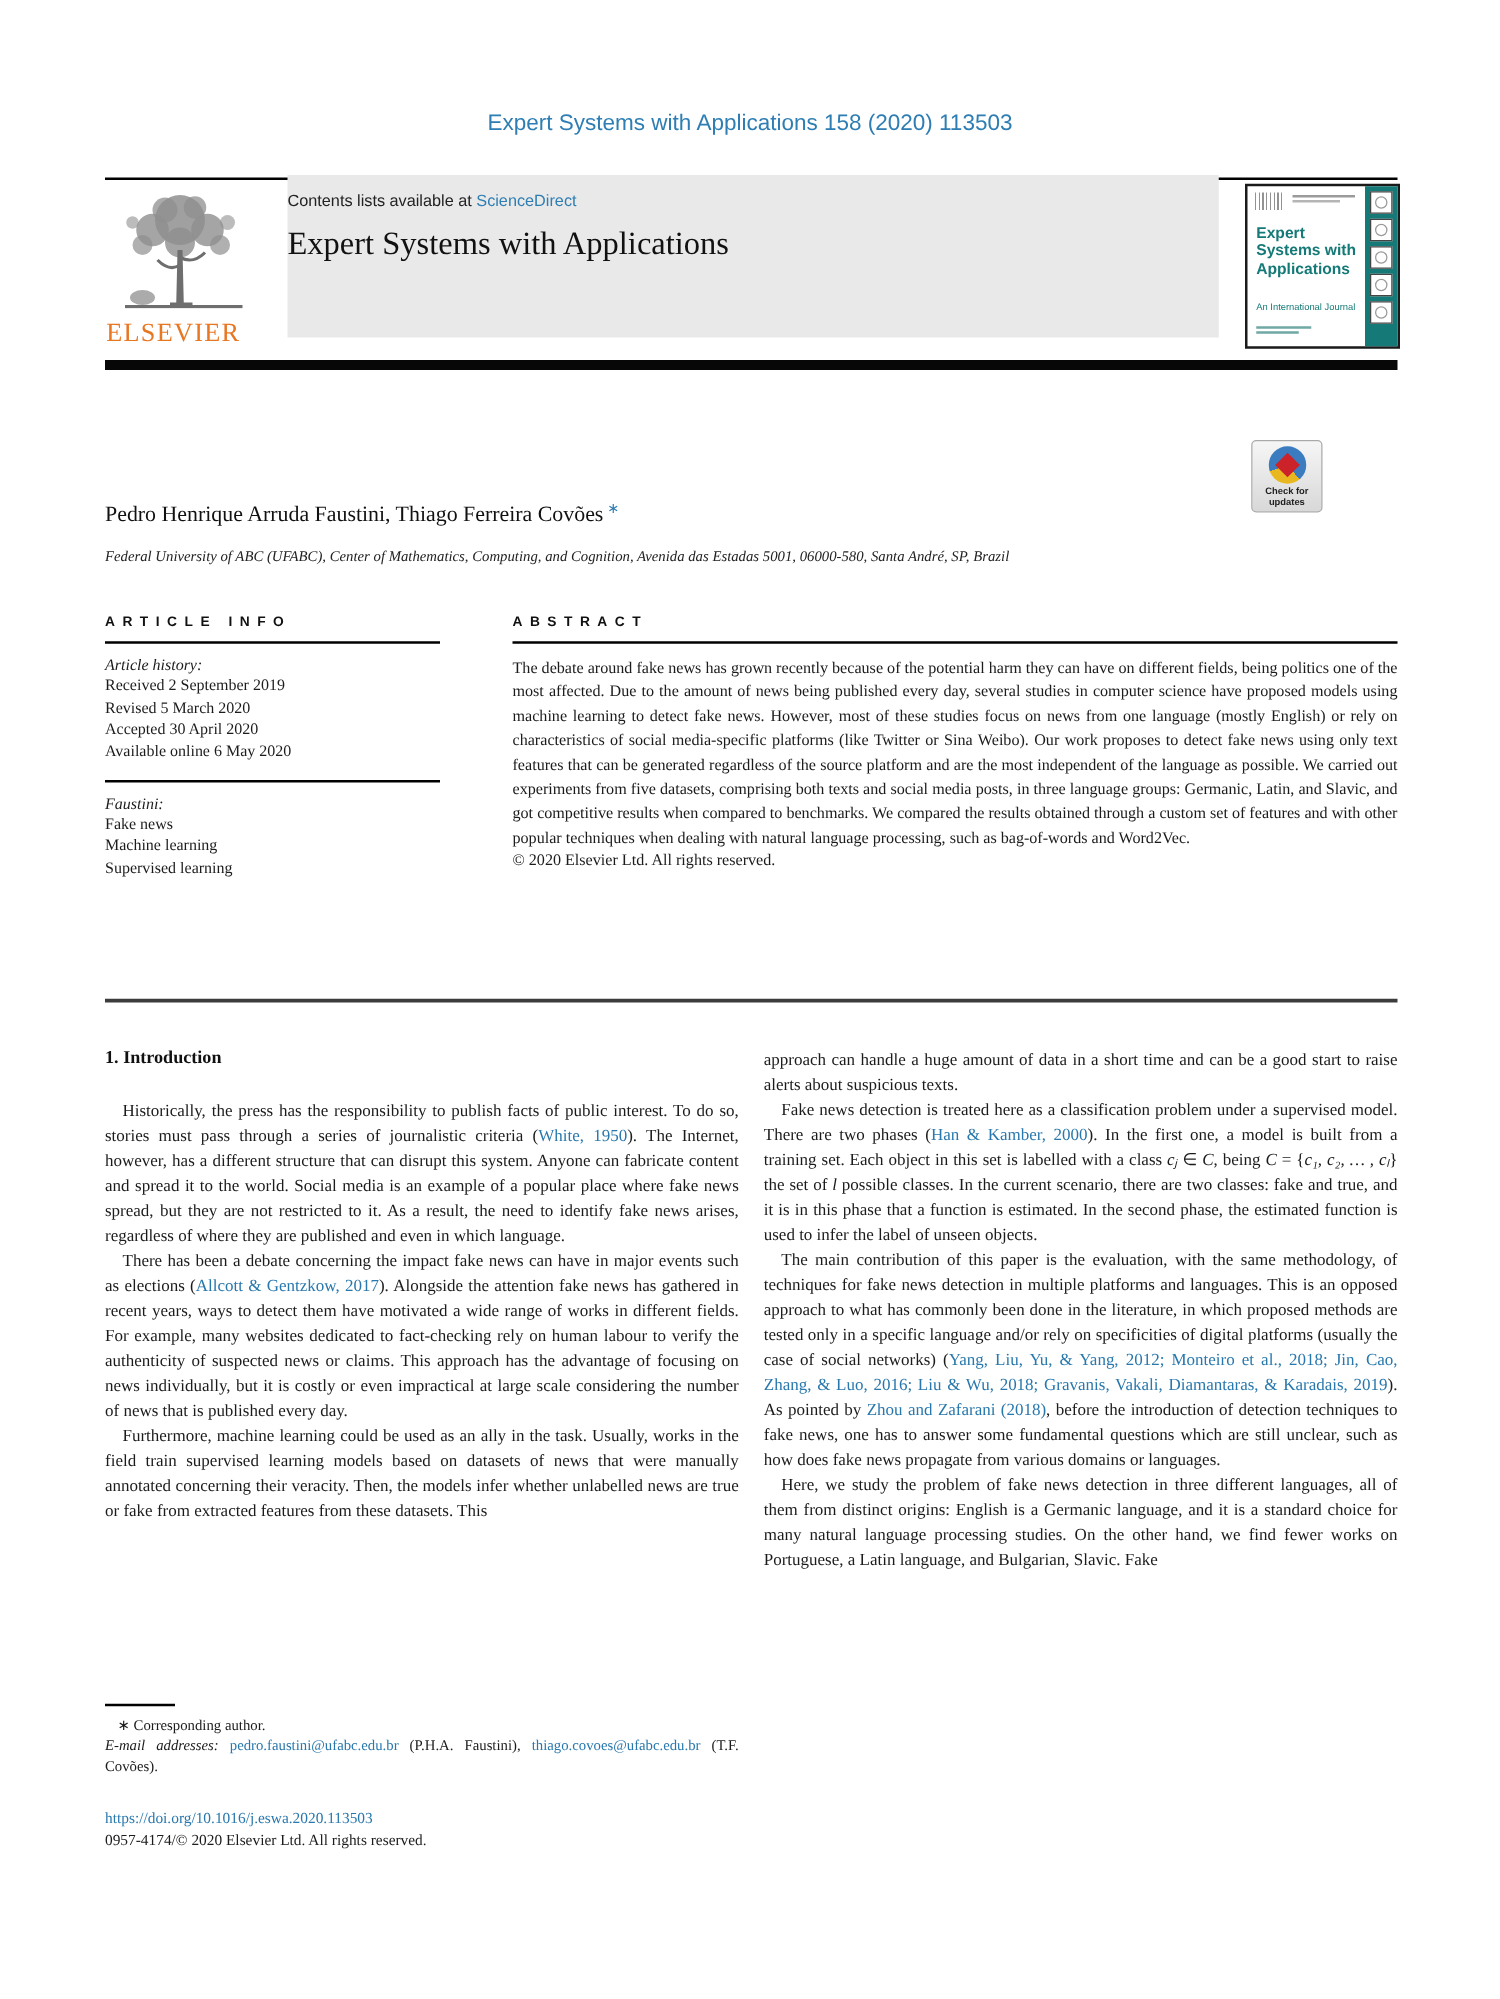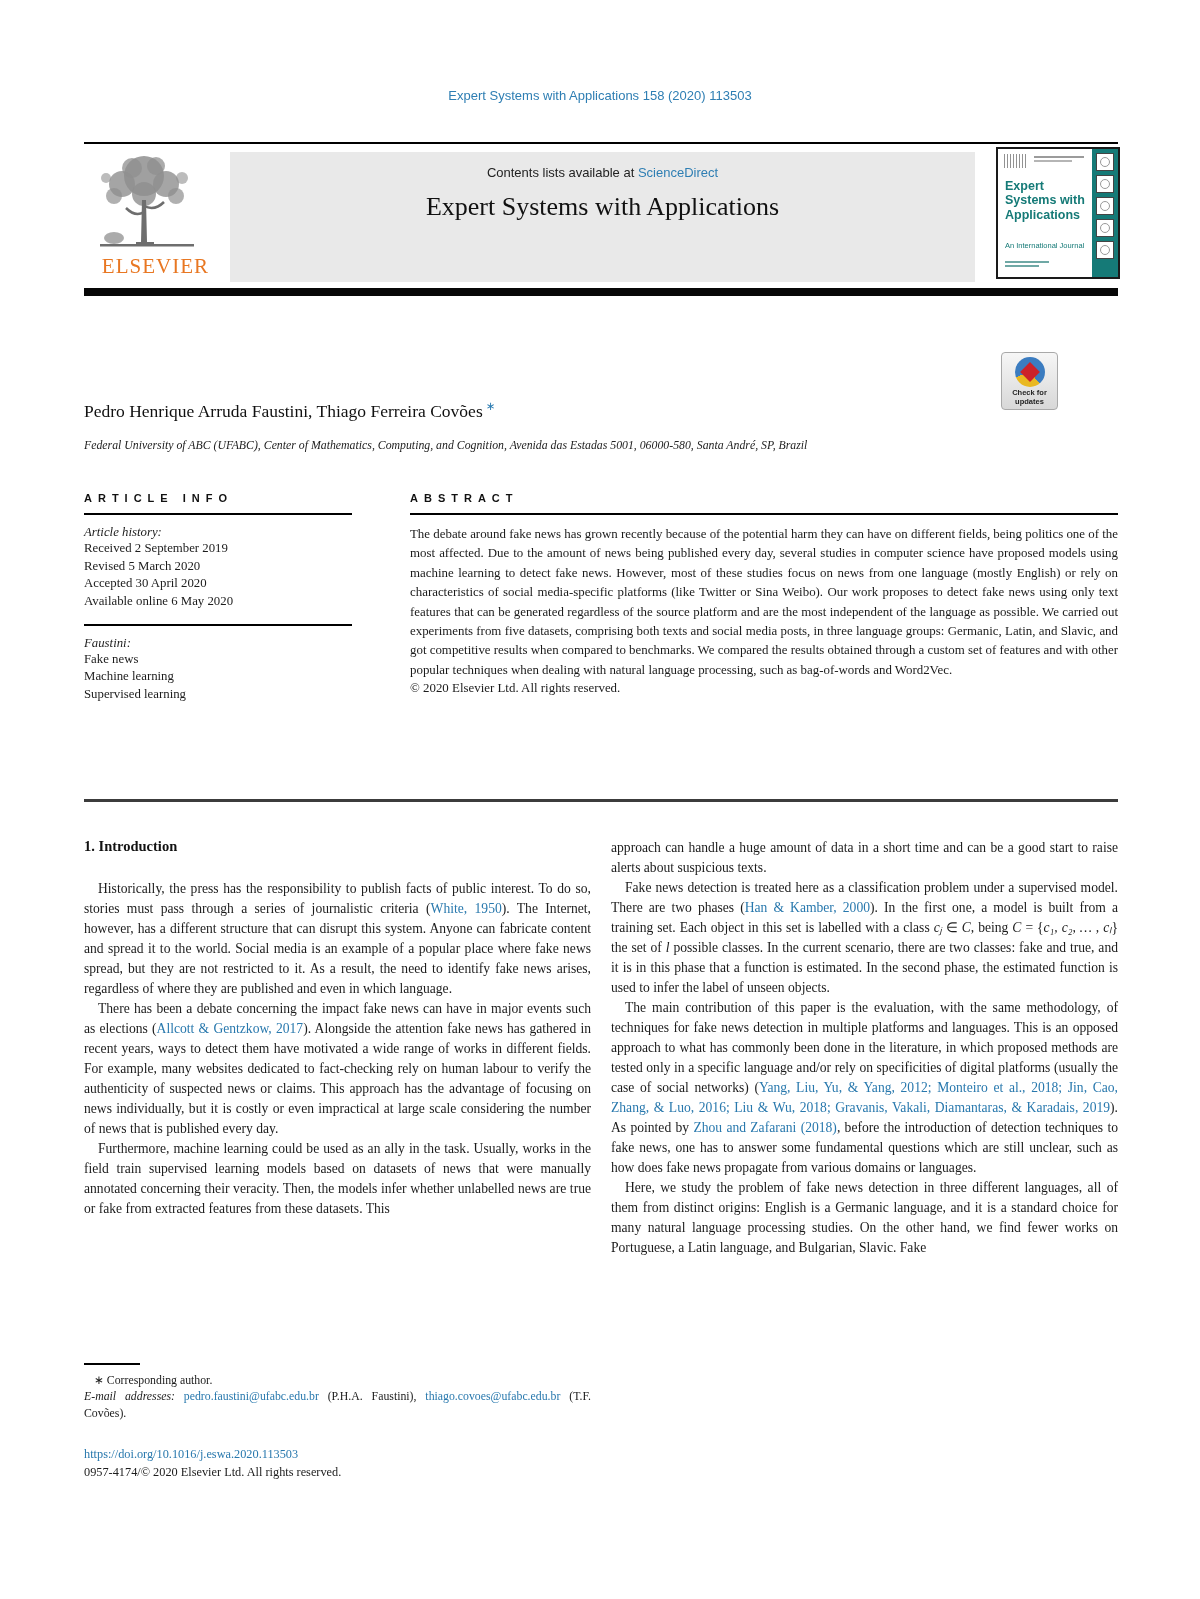--- a/index.html
+++ b/index.html
@@ -4,35 +4,35 @@
 <style>
   * { box-sizing: border-box; margin: 0; padding: 0; }
   body { background: #fff; }
   .page {
     position: relative; width: 1200px; height: 1599px; background: #ffffff;
     font-family: "Liberation Serif", serif; color: #1c1c1c; overflow: hidden;
   }
   
   .journal-ref {
     position: absolute; top: 88px; left: 0; width: 100%;
-    text-align: center; font-size: 13px; color: #2e7eb3;
+    text-align: center; font-size: 18px; color: #2e7eb3;
     font-family: "Liberation Sans", sans-serif;
   }
   .top-rule { position: absolute; left: 84px; width: 1034px; top: 142px; height: 2px; background: #000; }
 
-  .logo-block { position: absolute; left: 85px; top: 150px; width: 124px; height: 130px; text-align: right; cursor: pointer; }
+  .logo-block { position: absolute; left: 85px; top: 150px; width: 124px; height: 130px; text-align: left; cursor: pointer; }
   .logo-tree { display: block; margin: 0 auto; }
   .elsevier-text {
     font-family: "Liberation Serif", serif; color: #e87722; font-size: 21px;
     letter-spacing: 1px; margin-top: 2px; font-weight: normal;
   }
 
   .banner {
-    position: absolute; left: 230px; top: 152px; width: 745px; height: 130px;
-    background: #e9e9e9; text-align: center;
+    position: absolute; left: 230px; top: 140px; width: 745px; height: 130px;
+    background: #e9e9e9; 
   }
   .contents-line { margin-top: 13px; font-size: 13px; font-family: "Liberation Sans", sans-serif; color: #222; }
   .sd-link { color: #2e7eb3; cursor: pointer; }
   .banner-title { margin-top: 12px; font-size: 26px; font-family: "Liberation Serif", serif; color: #111; }
   .homepage-line { margin-top: 21px; font-size: 13px; letter-spacing: 1.2px; font-family: "Liberation Sans", sans-serif; color: #222; }
 
   .cover {
     position: absolute; left: 996px; top: 147px; width: 124px; height: 132px;
     background: #fff; border: 2px solid #1a1a1a; cursor: pointer;
   }

